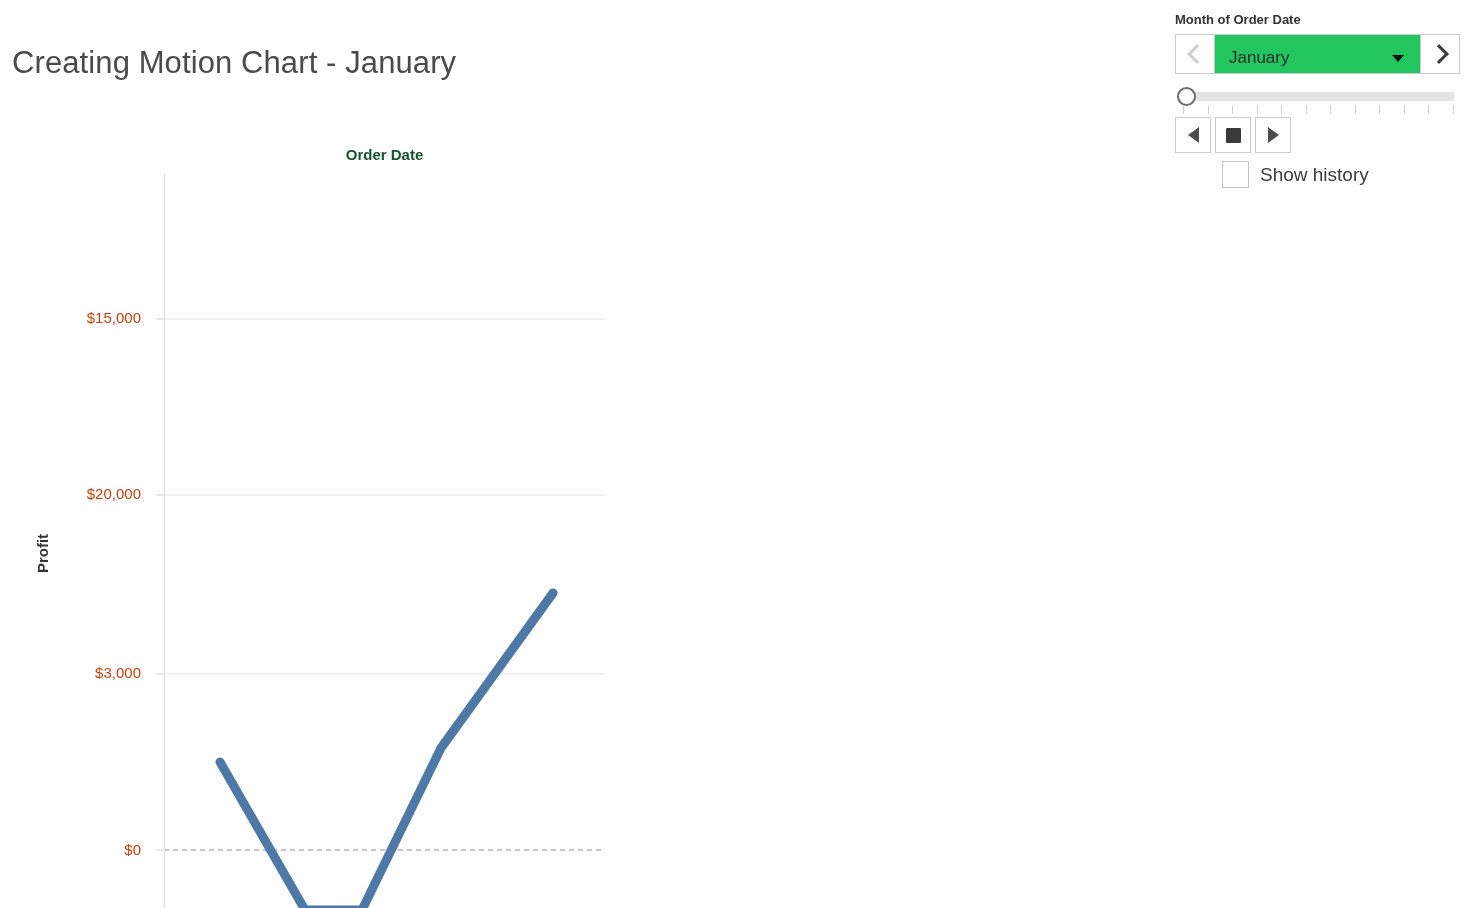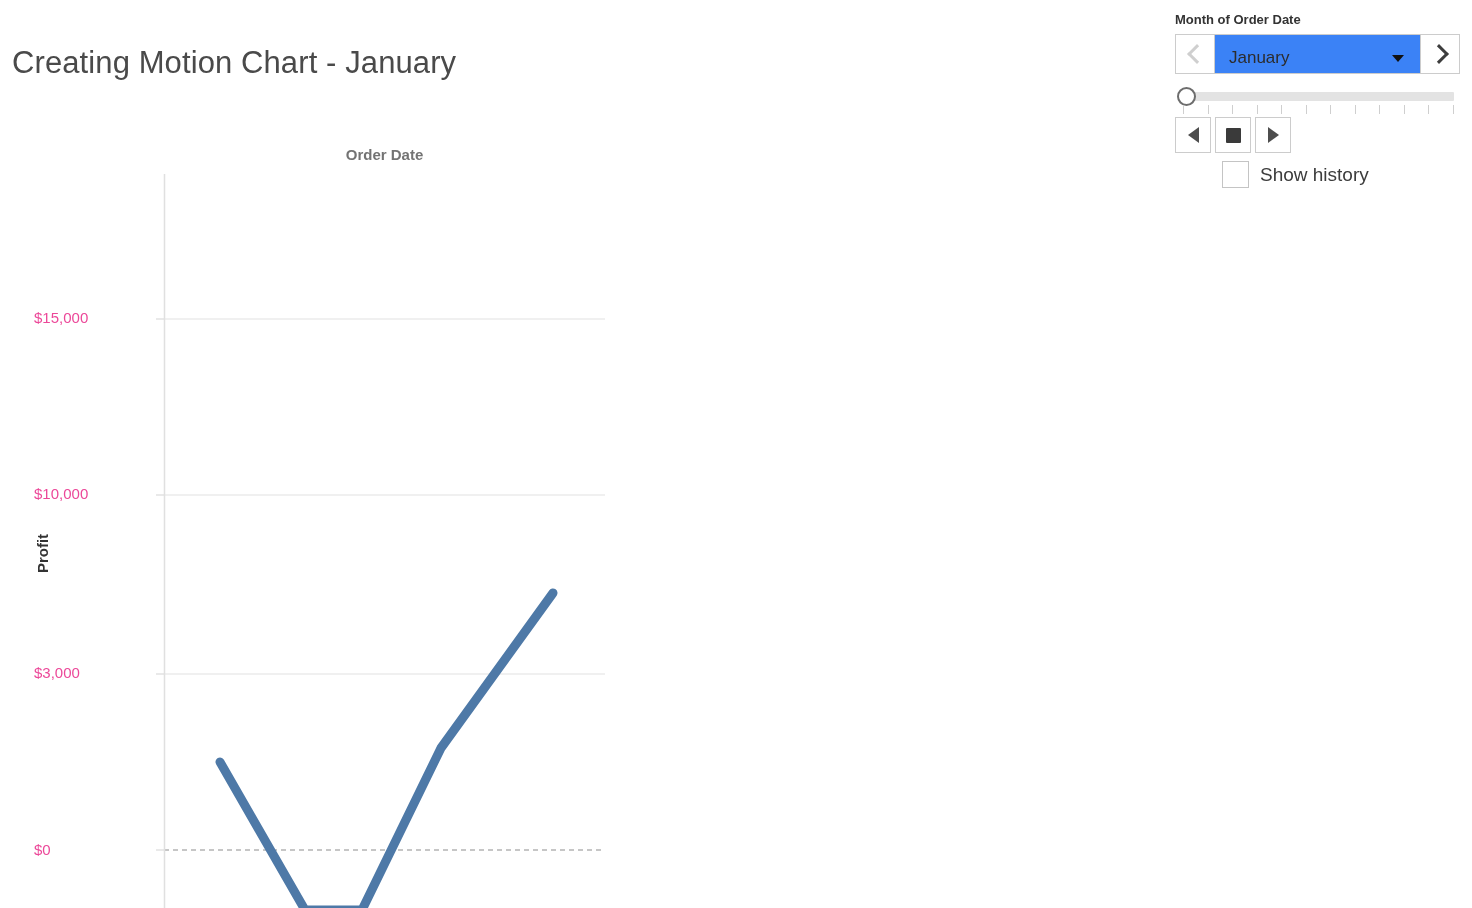--- a/index.html
+++ b/index.html
@@ -39,21 +39,21 @@
     height: 908px;
   }
   .col-header {
     position: absolute;
     left: 164px;
     top: 146px;
     width: 441px;
     text-align: center;
     font-size: 15px;
     font-weight: bold;
-    color: #737373;
+    color: #14532d;
   }
   .y-axis-title {
     position: absolute;
     left: -3px;
     top: 545px;
     width: 90px;
     text-align: center;
     font-size: 15px;
     font-weight: bold;
     color: #333333;
@@ -63,25 +63,25 @@
   .plot-svg {
     position: absolute;
     left: 0;
     top: 0;
     width: 700px;
     height: 908px;
     overflow: hidden;
   }
   .tick-label {
     position: absolute;
-    right: 12px;
+    right: 5px;
     width: 100px;
-    text-align: left;
+    text-align: right;
     font-size: 15px;
-    color: #ec4899;
+    color: #c2410c;
     white-space: nowrap;
   }
   .tick-wrap {
     position: absolute;
     left: 46px;
     width: 100px;
     height: 0;
   }
   .tick-wrap > .tick-label {
     top: -10px;
@@ -132,21 +132,21 @@
   }
   .nav-chevron.right {
     transform: rotate(45deg);
     margin-right: 3px;
   }
   .page-select {
     flex: 1;
     border: 1px solid #cccccc;
     border-left: none;
     border-right: none;
-    background: #3b82f6;
+    background: #22c55e;
     display: flex;
     align-items: center;
     padding: 8px 10px 0 14px;
     box-sizing: border-box;
     cursor: pointer;
     position: relative;
   }
   .page-select-value {
     flex: 1;
     font-size: 17px;
@@ -271,21 +271,21 @@
 <div class="viz">
 
   <div class="col-header">Order Date</div>
 
   <div class="y-axis-title">Profit</div>
 
   <div class="tick-wrap" style="top:319px;">
     <span class="tick-label">$15,000</span>
   </div>
   <div class="tick-wrap" style="top:495px;">
-    <span class="tick-label">$10,000</span>
+    <span class="tick-label">$20,000</span>
   </div>
   <div class="tick-wrap" style="top:674px;">
     <span class="tick-label">$3,000</span>
   </div>
   <div class="tick-wrap" style="top:851px;">
     <span class="tick-label">$0</span>
   </div>
 
   <svg class="plot-svg" viewBox="0 0 700 908" preserveAspectRatio="none">
 

